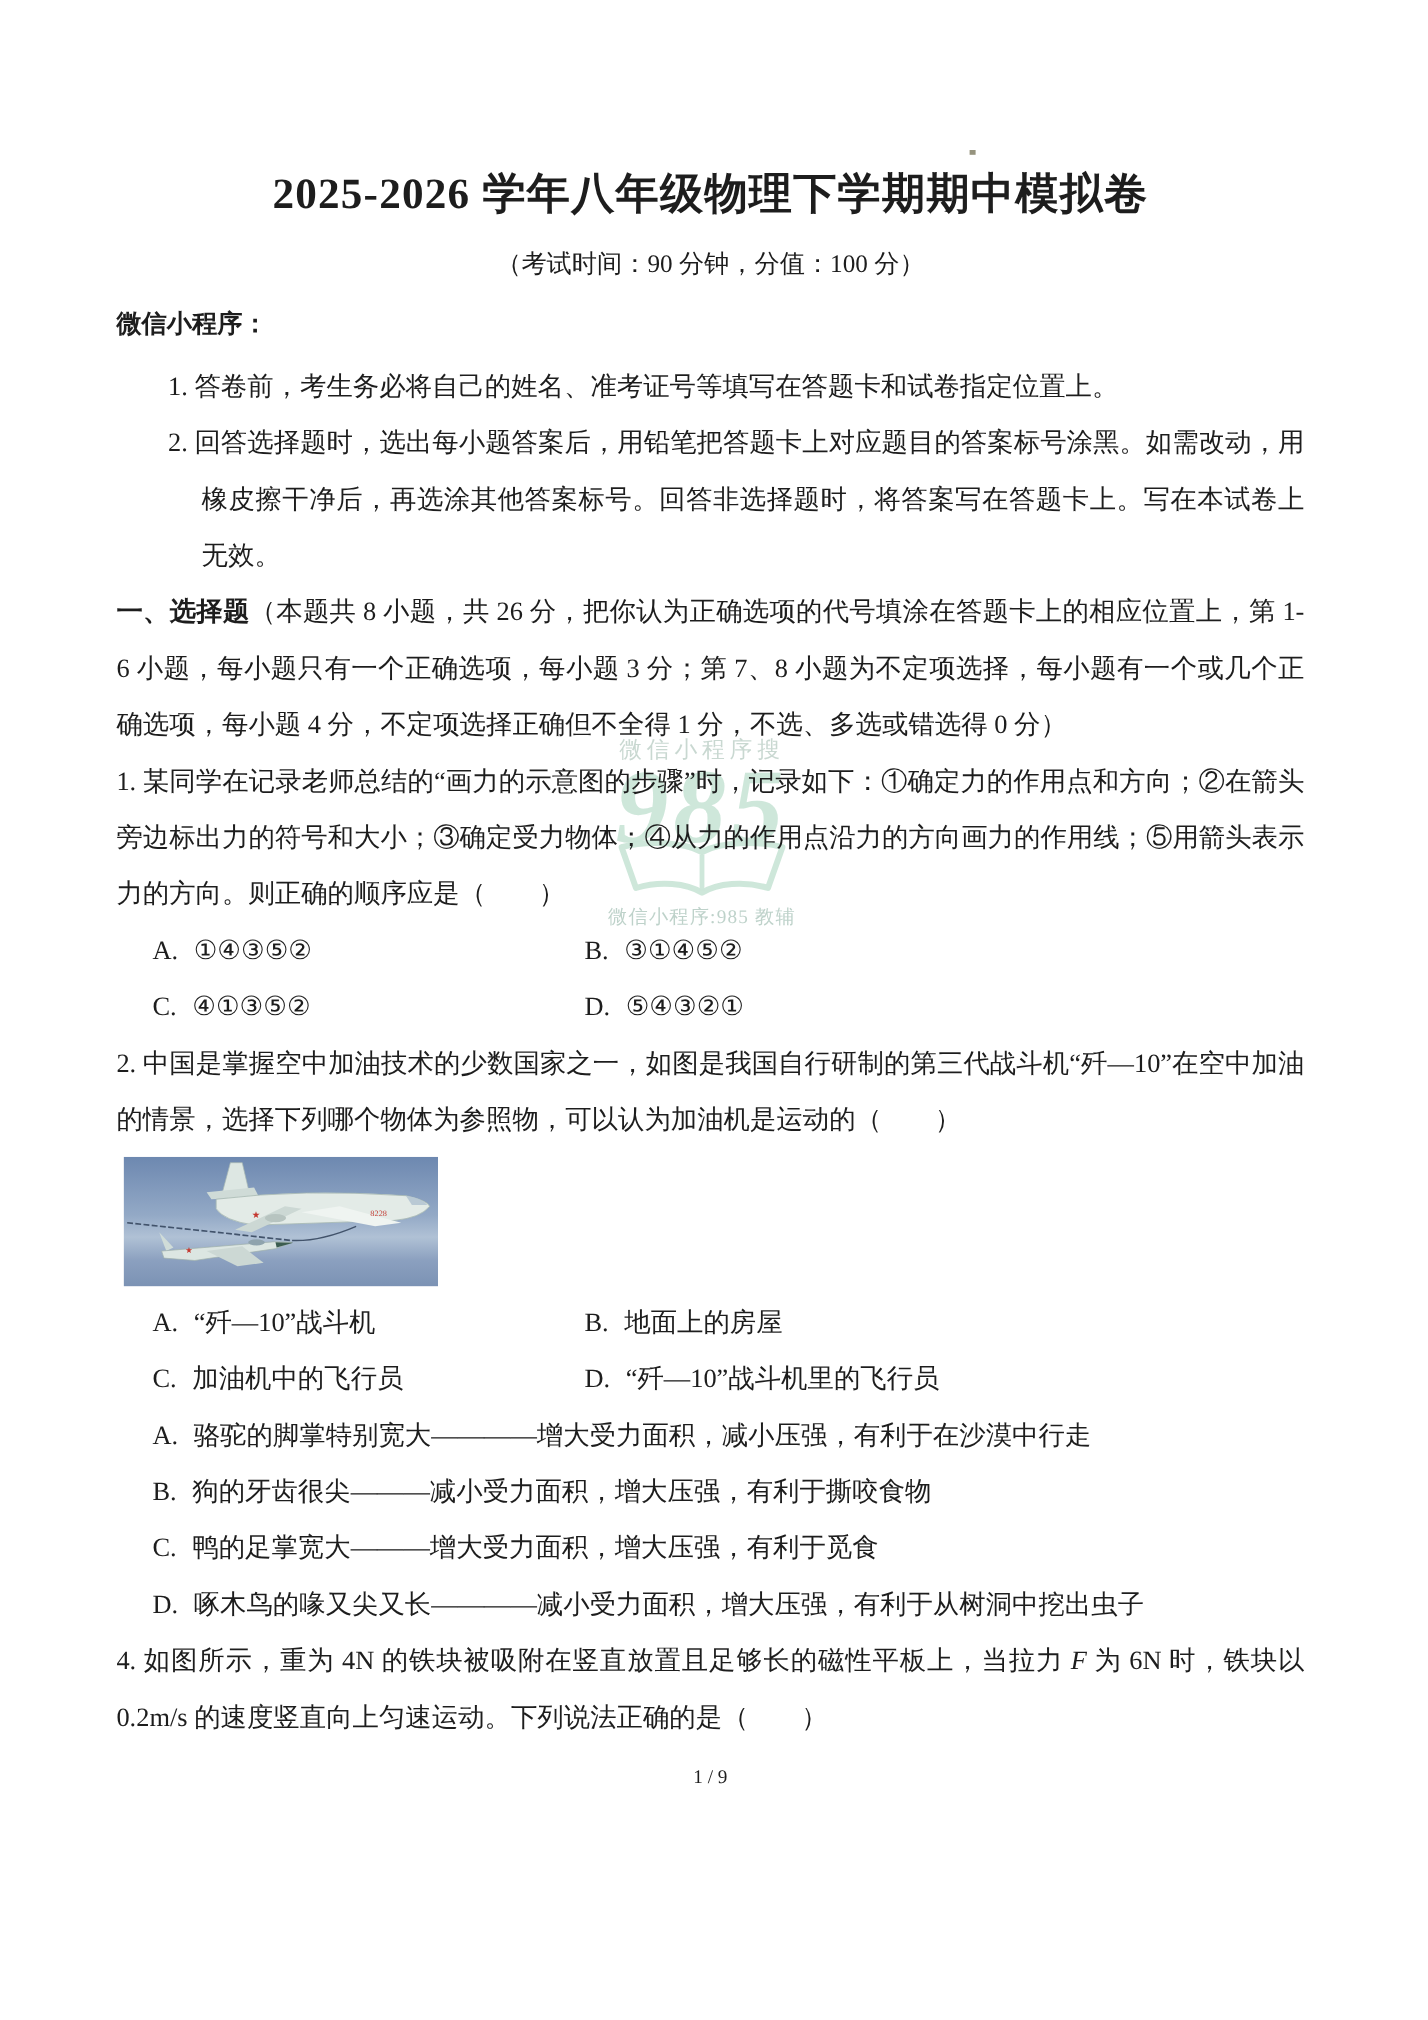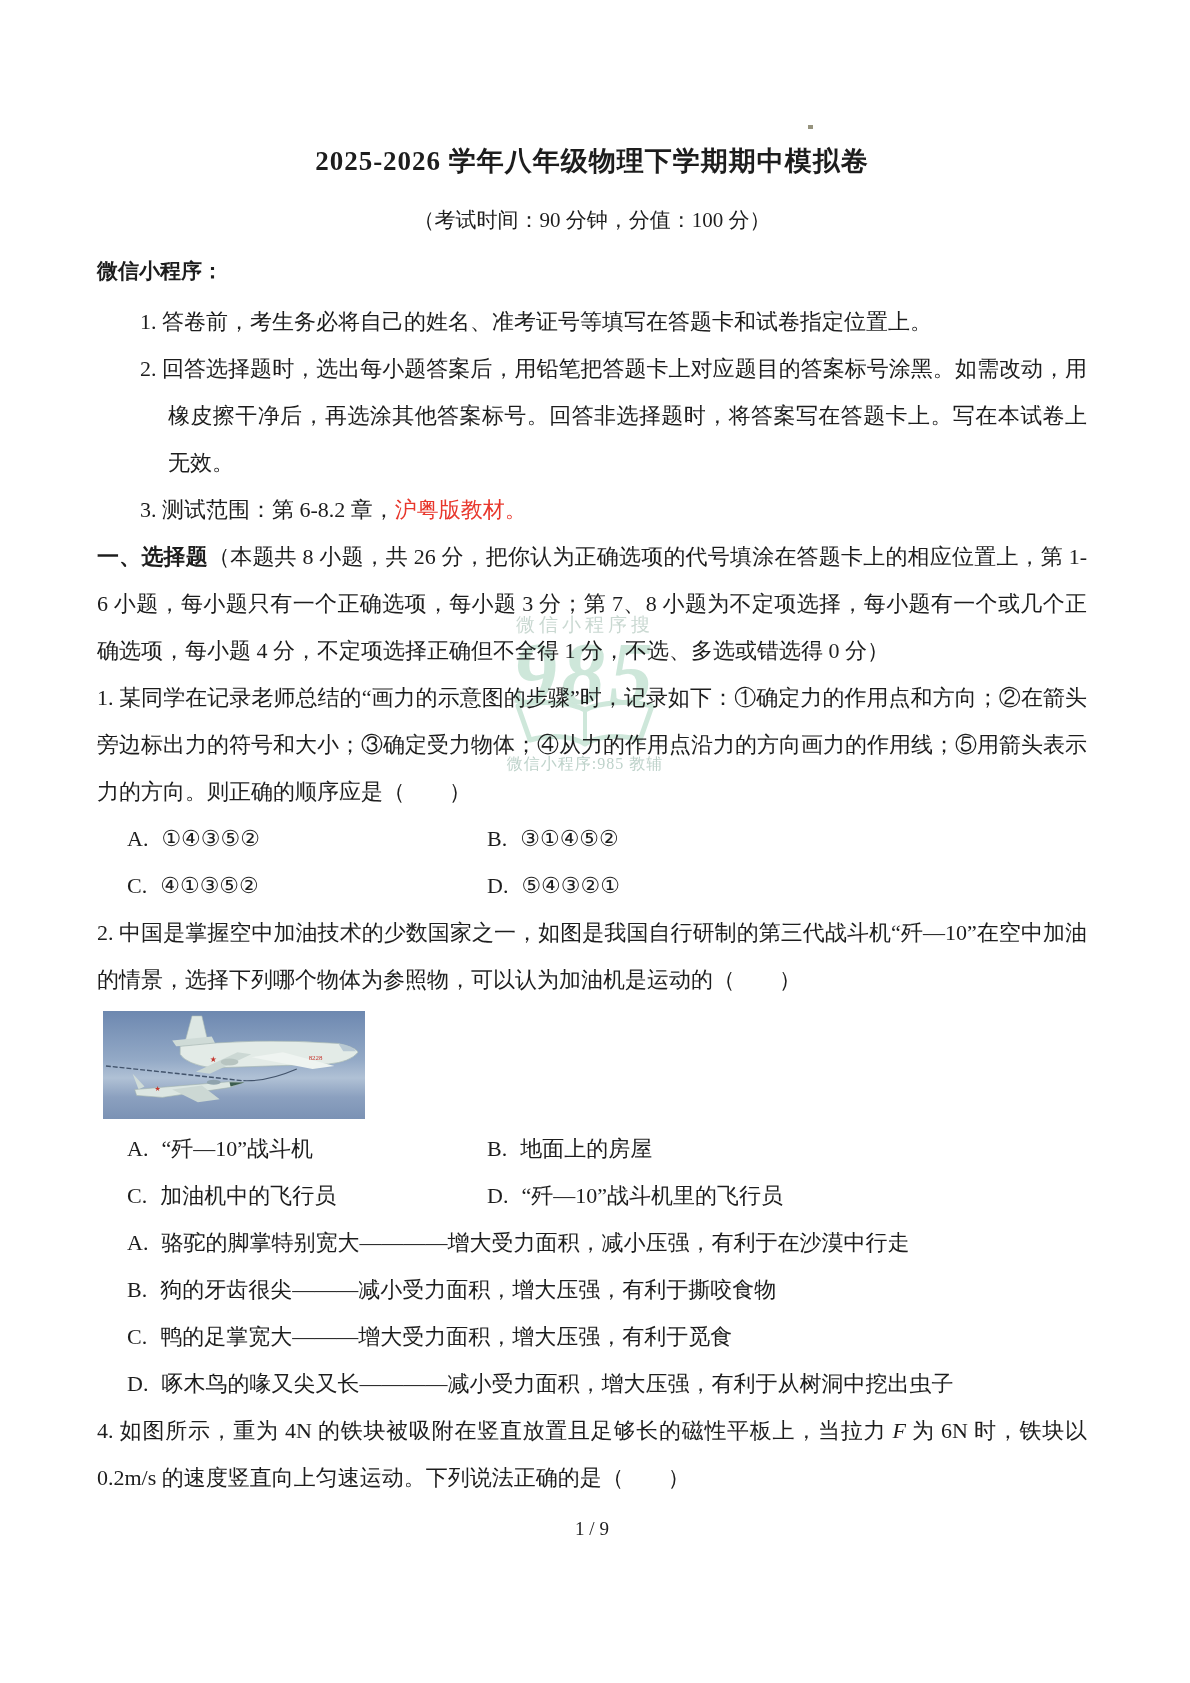--- a/index.html
+++ b/index.html
@@ -15,39 +15,39 @@
   }
   .wm-hint{font-size:19px;color:rgba(156,184,172,.55);letter-spacing:4px;}
   .wm-brand{
     font-size:88px;line-height:80px;font-weight:bold;font-style:italic;
     color:rgba(203,230,216,.95);letter-spacing:4px;margin-top:-4px;
   }
   .wm-book{display:block;margin:-14px auto 0 auto;}
   .wm-caption{font-size:16px;color:rgba(183,205,196,.9);letter-spacing:1px;margin-top:2px;}
   
   .content{position:relative;z-index:1;margin-left:97px;width:990px;padding-top:141px;}
-  .doc-title{font-size:27px;line-height:40px;font-weight:bold;text-align:center;letter-spacing:1px;}
+  .doc-title{font-size:36px;line-height:40px;font-weight:bold;text-align:center;letter-spacing:1px;}
   .doc-subtitle{font-size:21px;line-height:30px;text-align:center;margin-top:24px;}
   .notice-head{
     margin-top:21px;font-size:21px;line-height:30px;font-weight:bold;
     font-family:"Liberation Sans","DejaVu Sans",sans-serif;
   }
   .bodyline{font-size:22px;line-height:47px;text-align:justify;}
   .notice-item{padding-left:71px;text-indent:-28px;}
   .notice-list{margin-top:12px;}
   .sans-bold{font-weight:bold;font-family:"Liberation Sans","DejaVu Sans",sans-serif;}
   .red{color:#e8372c;}
   .q-stem{margin:0;}
   .opt-row{display:flex;padding-left:30px;}
   .opt-cell{width:360px;}
   .opt-cell.wide{width:auto;}
   .opt-label{margin-right:13px;}
   .opt-line{padding-left:30px;}
   .photo{display:block;margin:8px 0 6px 6px;width:262px;height:108px;}
-  .page-num{margin-top:16px;text-align:center;font-size:19px;line-height:24px;}
+  .page-num{margin-top:16px;text-align:center;font-size:16px;line-height:24px;}
   .stray-mark{position:absolute;left:808px;top:125px;width:5px;height:4px;background:#96937e;z-index:1;}
   .italic{font-style:italic;}
 </style>
 </head>
 <body>
 
 <div class="page">
 
   <div class="stray-mark"></div>
 
@@ -64,21 +64,20 @@
   <div class="content">
 
     <div class="doc-title">2025-2026 学年八年级物理下学期期中模拟卷</div>
     <div class="doc-subtitle">（考试时间：90 分钟，分值：100 分）</div>
 
     <div class="notice-head">微信小程序：</div>
 
     <div class="notice-list">
       <div class="bodyline notice-item">1. 答卷前，考生务必将自己的姓名、准考证号等填写在答题卡和试卷指定位置上。</div>
       <div class="bodyline notice-item">2. 回答选择题时，选出每小题答案后，用铅笔把答题卡上对应题目的答案标号涂黑。如需改动，用橡皮擦干净后，再选涂其他答案标号。回答非选择题时，将答案写在答题卡上。写在本试卷上无效。</div>
-      <div class="bodyline notice-item"><span>3. 测试范围：第 6-8.2 章，</span><span class="red">沪粤版教材。</span></div>
     </div>
 
     <div class="bodyline"><span class="sans-bold">一、选择题</span><span>（本题共 8 小题，共 26 分，把你认为正确选项的代号填涂在答题卡上的相应位置上，第 1-6 小题，每小题只有一个正确选项，每小题 3 分；第 7、8 小题为不定项选择，每小题有一个或几个正确选项，每小题 4 分，不定项选择正确但不全得 1 分，不选、多选或错选得 0 分）</span></div>
 
     <div class="bodyline q-stem">1. 某同学在记录老师总结的“画力的示意图的步骤”时，记录如下：①确定力的作用点和方向；②在箭头旁边标出力的符号和大小；③确定受力物体；④从力的作用点沿力的方向画力的作用线；⑤用箭头表示力的方向。则正确的顺序应是（　　）</div>
     <div class="opt-row bodyline">
       <div class="opt-cell"><span class="opt-label">A.</span><span>①④③⑤②</span></div>
       <div class="opt-cell wide"><span class="opt-label">B.</span><span>③①④⑤②</span></div>
     </div>
     <div class="opt-row bodyline">

